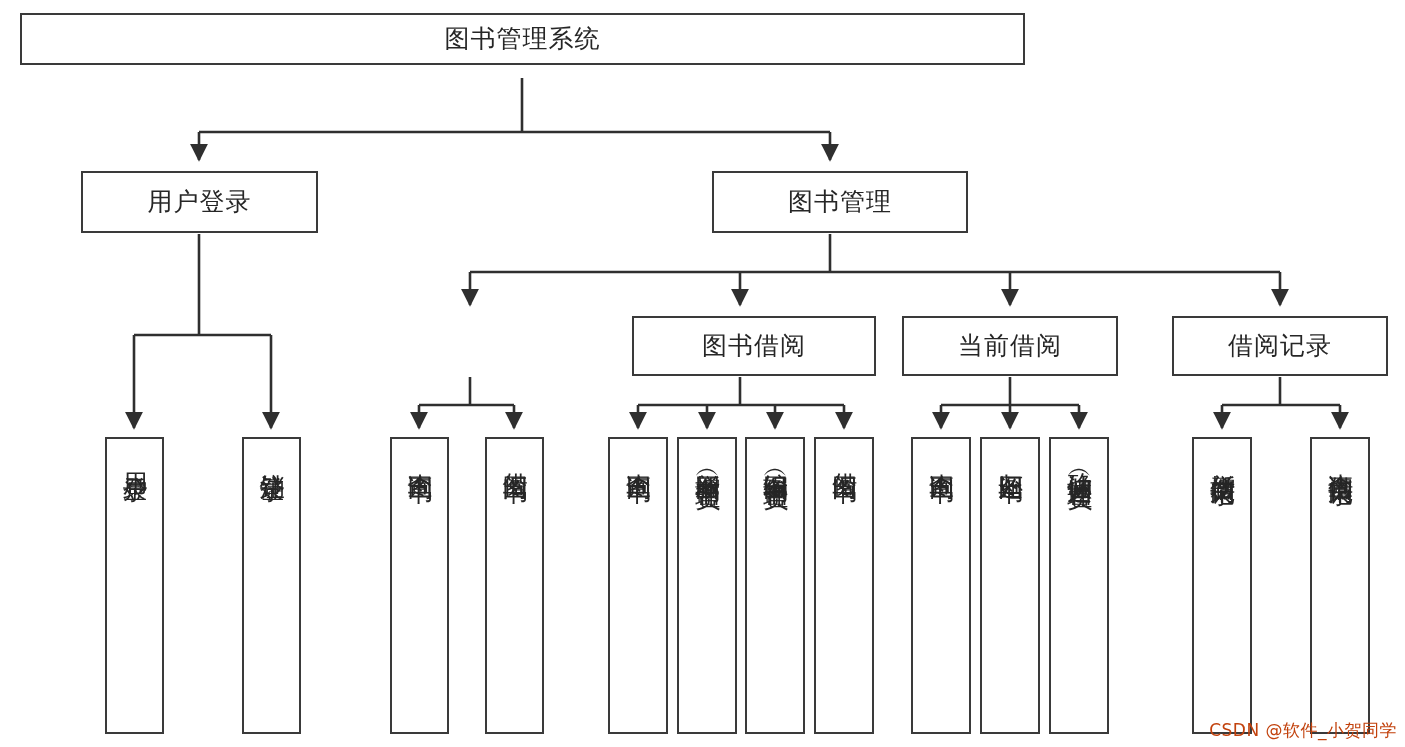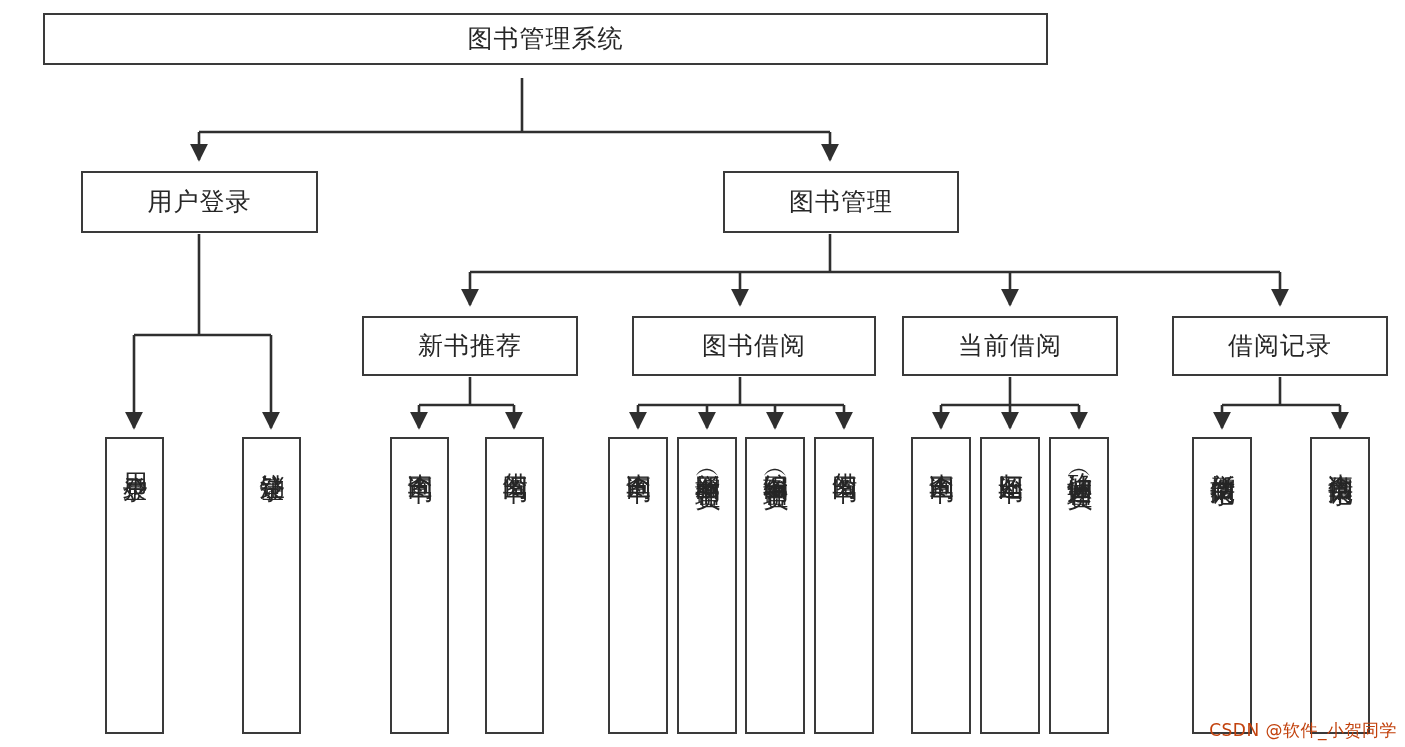--- a/index.html
+++ b/index.html
@@ -120,34 +120,31 @@
       <path d="M 1010 405 L 1010 428" marker-end="url(#arrow)"></path>
       <path d="M 1079 405 L 1079 428" marker-end="url(#arrow)"></path>
 
       <path d="M 1280 377 L 1280 405"></path>
       <path d="M 1222 405 L 1340 405"></path>
       <path d="M 1222 405 L 1222 428" marker-end="url(#arrow)"></path>
       <path d="M 1340 405 L 1340 428" marker-end="url(#arrow)"></path>
     </g>
   </svg>
 
-  <div class="node root h" style="left:20px; top:13px; width:1005px; height:52px;margin-left:23px;">
+  <div class="node root h" style="left:20px; top:13px; width:1005px; height:52px;">
     <span class="lbl">图书管理系统</span>
   </div>
 
   <div class="node h" style="left:81px; top:171px; width:237px; height:62px;">
     <span class="lbl">用户登录</span>
   </div>
-  <div class="node h" style="left:712px; top:171px; width:236px; height:62px;margin-left:11px;">
+  <div class="node h" style="left:712px; top:171px; width:256px; height:62px;">
     <span class="lbl">图书管理</span>
   </div>
 
-  <div class="node h" style="left:362px; top:316px; width:216px; height:60px;">
-    <span class="lbl">新书推荐</span>
-  </div>
   <div class="node h" style="left:632px; top:316px; width:244px; height:60px;">
     <span class="lbl">图书借阅</span>
   </div>
   <div class="node h" style="left:1172px; top:316px; width:216px; height:60px;">
     <span class="lbl">借阅记录</span>
   </div>
   <div class="node h" style="left:902px; top:316px; width:216px; height:60px;">
     <span class="lbl">当前借阅</span>
   </div>
 

